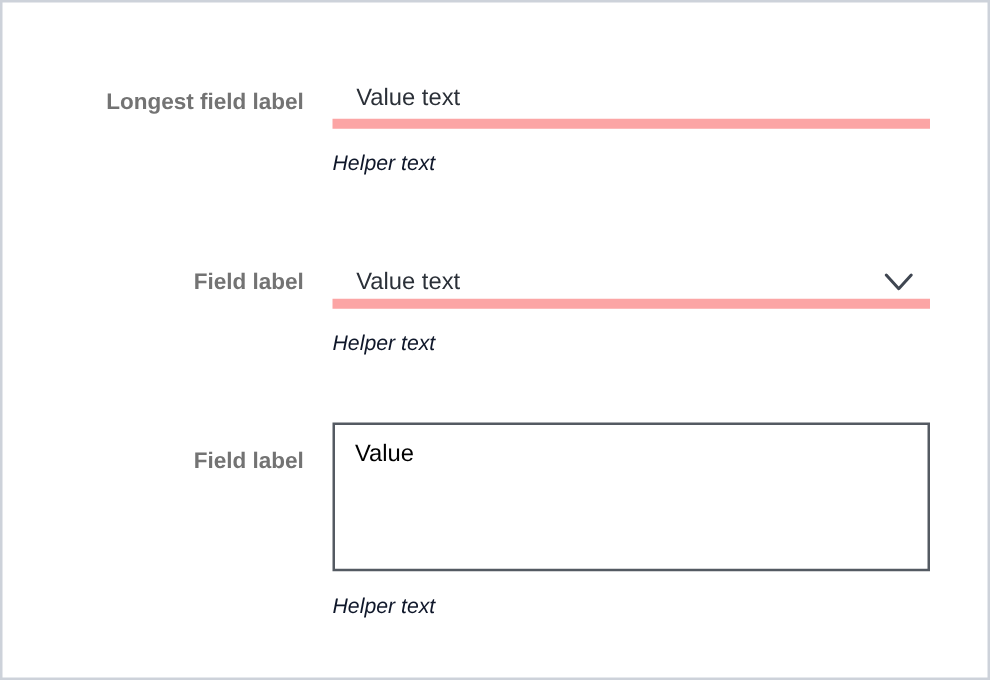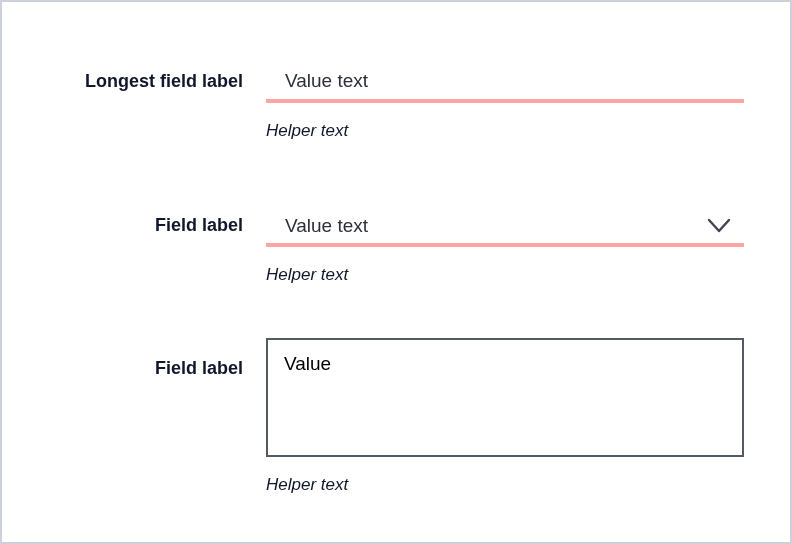--- a/index.html
+++ b/index.html
@@ -23,37 +23,37 @@
     align-items: flex-start;
   }
   .row-1 { top: 60px; }
   .row-2 { top: 204px; }
   .row-3 { top: 336px; }
   .label-col {
     width: 241px;
     text-align: right;
     font-size: 18px;
     font-weight: 600;
-    color: #0f172a;
+    color: #737373;
     line-height: 39px;
     white-space: nowrap;
   }
   .label-top { line-height: 26px; padding-top: 17px; }
   .field-col {
     margin-left: 23px;
     width: 478px;
     position: relative;
   }
   .line-input {
     display: block;
     width: 100%;
     height: 41px;
     background: transparent;
     border: none;
-    border-bottom: 4px solid #fca5a5;
+    border-bottom: 8px solid #fca5a5;
     border-radius: 0;
     padding: 0 0 0 19px;
     font-family: "Liberation Sans", sans-serif;
     font-size: 19px;
     color: #2b3038;
     outline: none;
   }
   .select-input {
     line-height: 39px;
     cursor: pointer;

